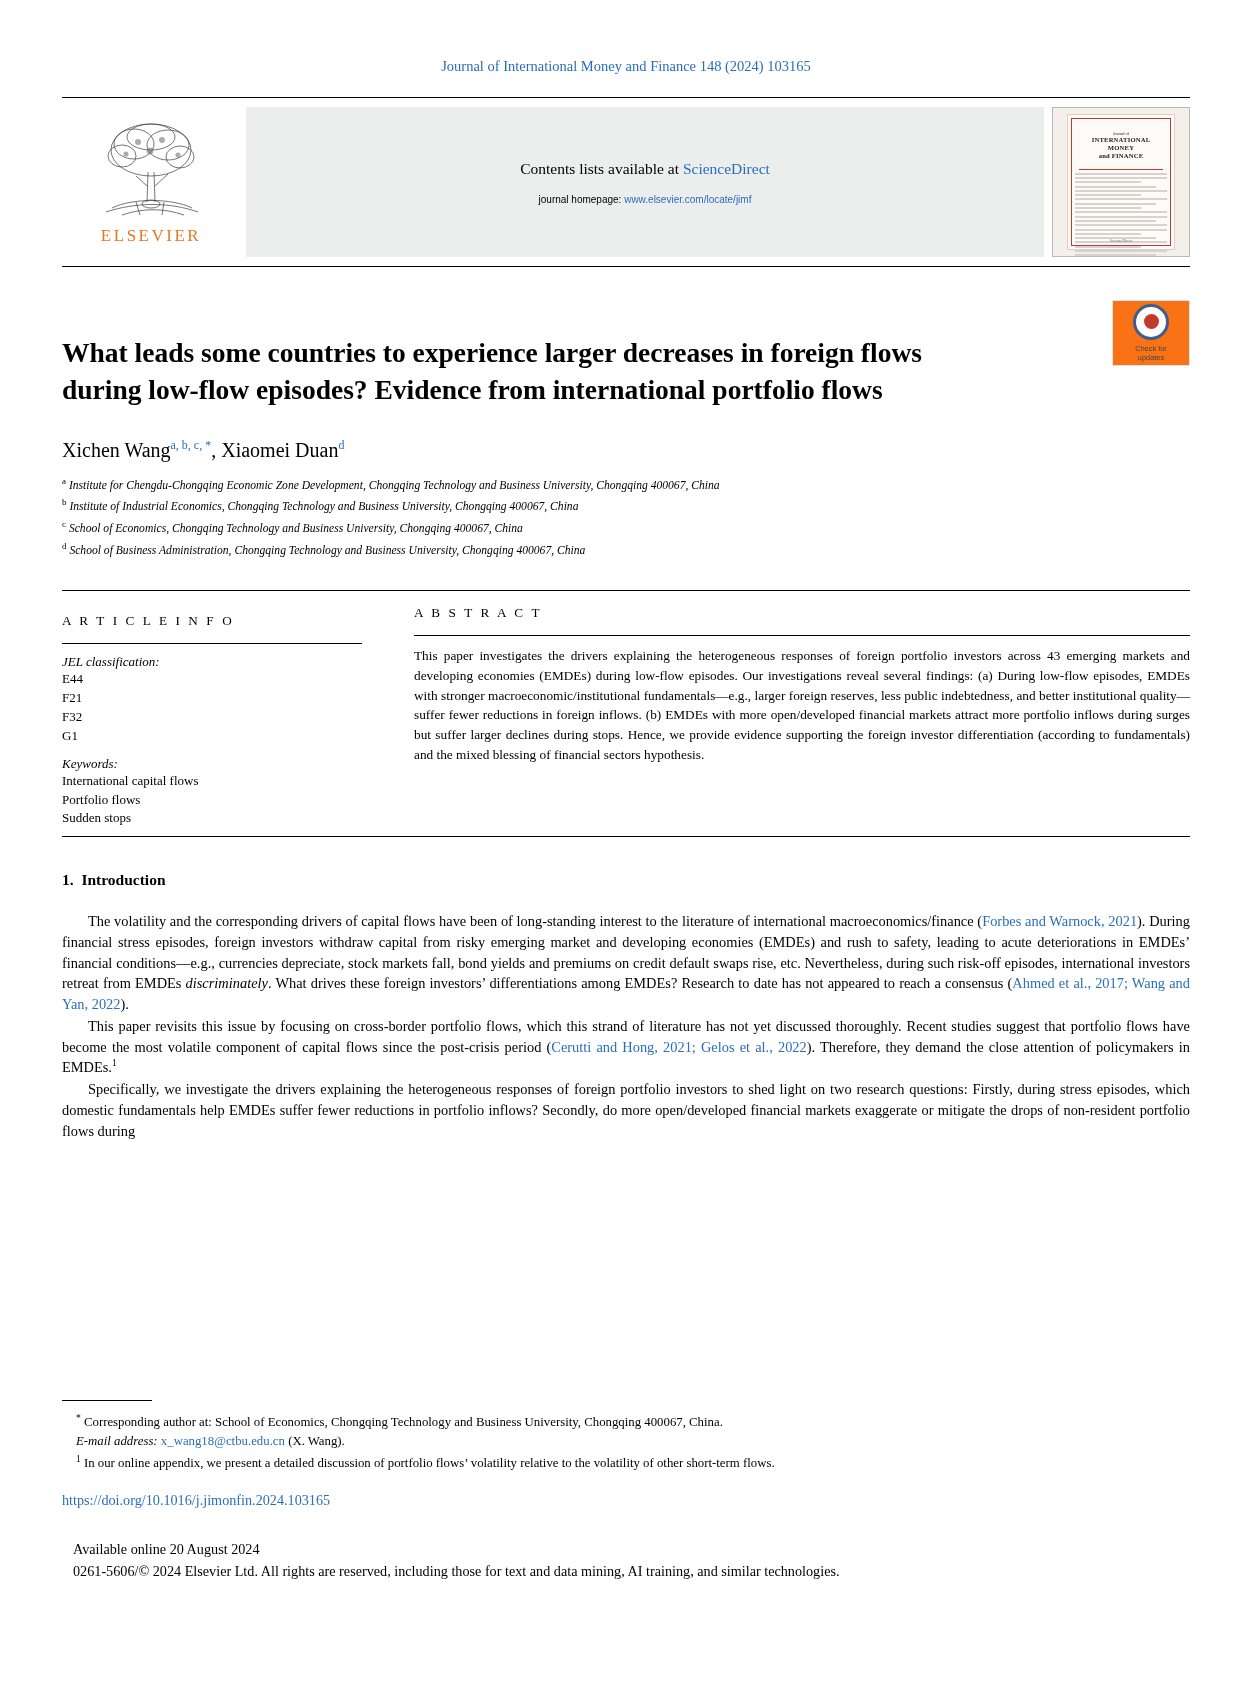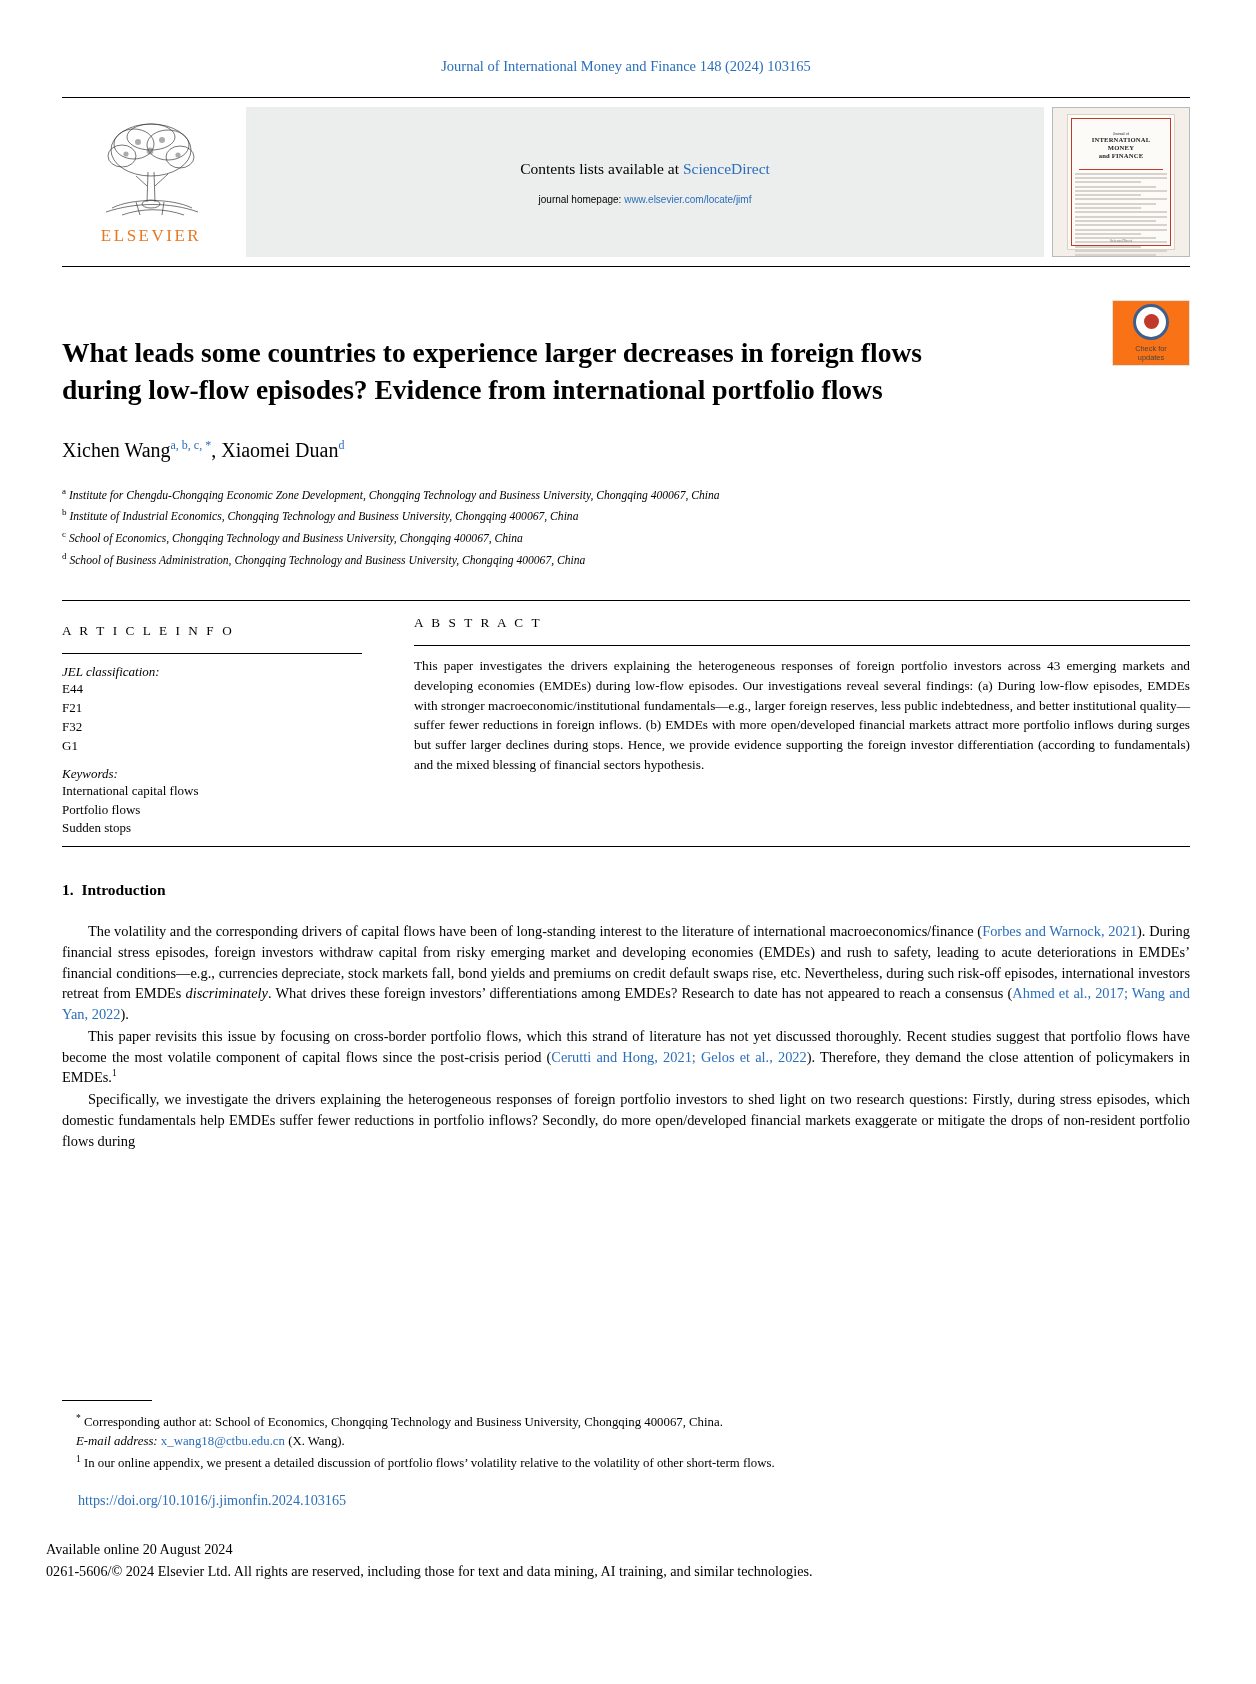--- a/index.html
+++ b/index.html
@@ -169,21 +169,21 @@
   .title-block { margin: 68px 62px 0 62px; }
   .paper-title {
     font-size: 27.5px;
     line-height: 1.33;
     font-family: "Liberation Serif", serif;
     margin: 0 0 30px 0;
     max-width: 880px;
   }
   .authors {
     font-size: 20px;
-    margin-bottom: 22px;
+    margin-bottom: 12px;
   }
   .authors sup { font-size: 12px; color:#2a6ebb; }
   .affils { font-size: 11.6px; line-height: 1.62; font-style: italic; }
   .affils div sup { font-style: normal; font-size: 9px; }
 
   
   .info-abstract {
     margin: 30px 62px 0 62px;
     border-top: 1px solid #000;
     display: flex;
@@ -237,29 +237,29 @@
     right: 62px;
     top: 1400px;
   }
   .fn-rule { width: 90px; border-top: 1px solid #000; margin-bottom: 10px; }
   .fn-line { font-size: 12.8px; line-height: 1.5; padding-left: 26px; text-indent: -12px;}
   .fn-line sup { font-size: 9.5px; }
   .fn-line a { color:#2a6ebb; text-decoration:none; }
   .fn-em { font-style: italic; }
   .doi {
     position: absolute;
-    left: 78px;
+    left: 62px;
     top: 1492px;
     font-size: 14.2px;
     color: #2a6ebb;
     font-family: "Liberation Serif", serif;
   }
   .pub-info {
     position: absolute;
-    left: 46px;
+    left: 73px;
     right: 62px;
     top: 1538px;
     font-size: 14.2px;
     line-height: 1.55;
   }
 </style>
 </head>
 <body>
 
 <div class="page">

